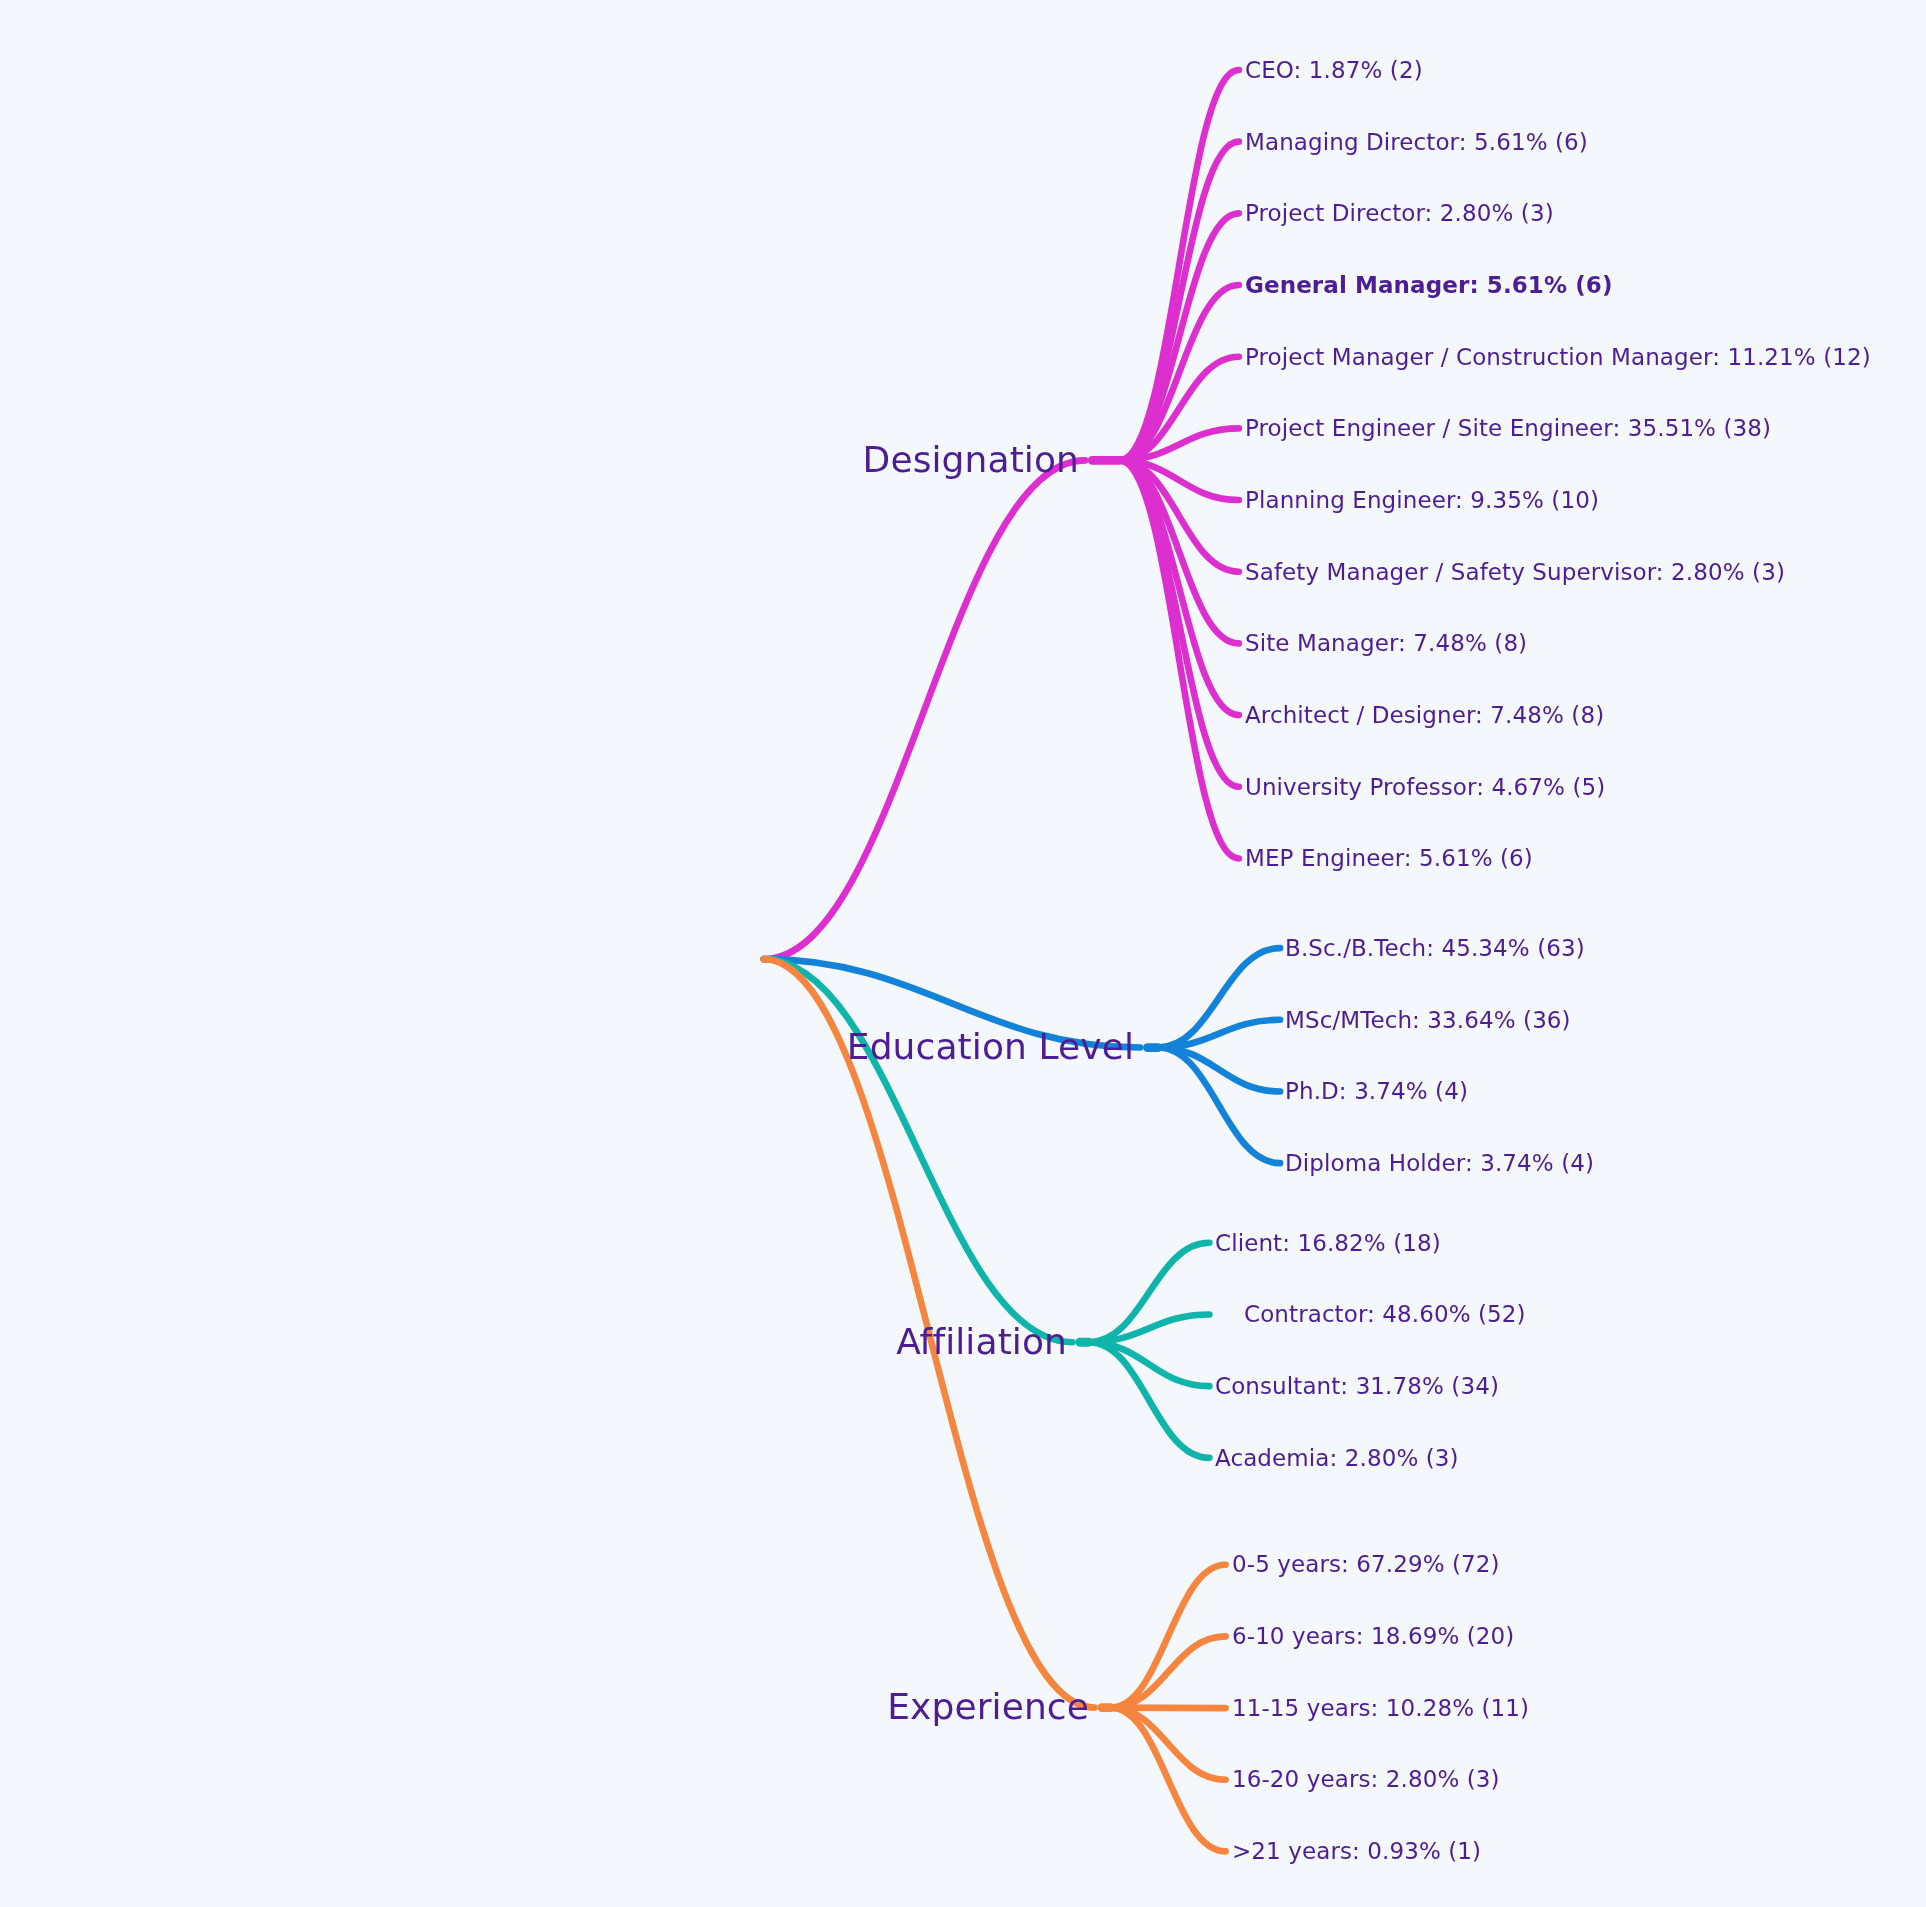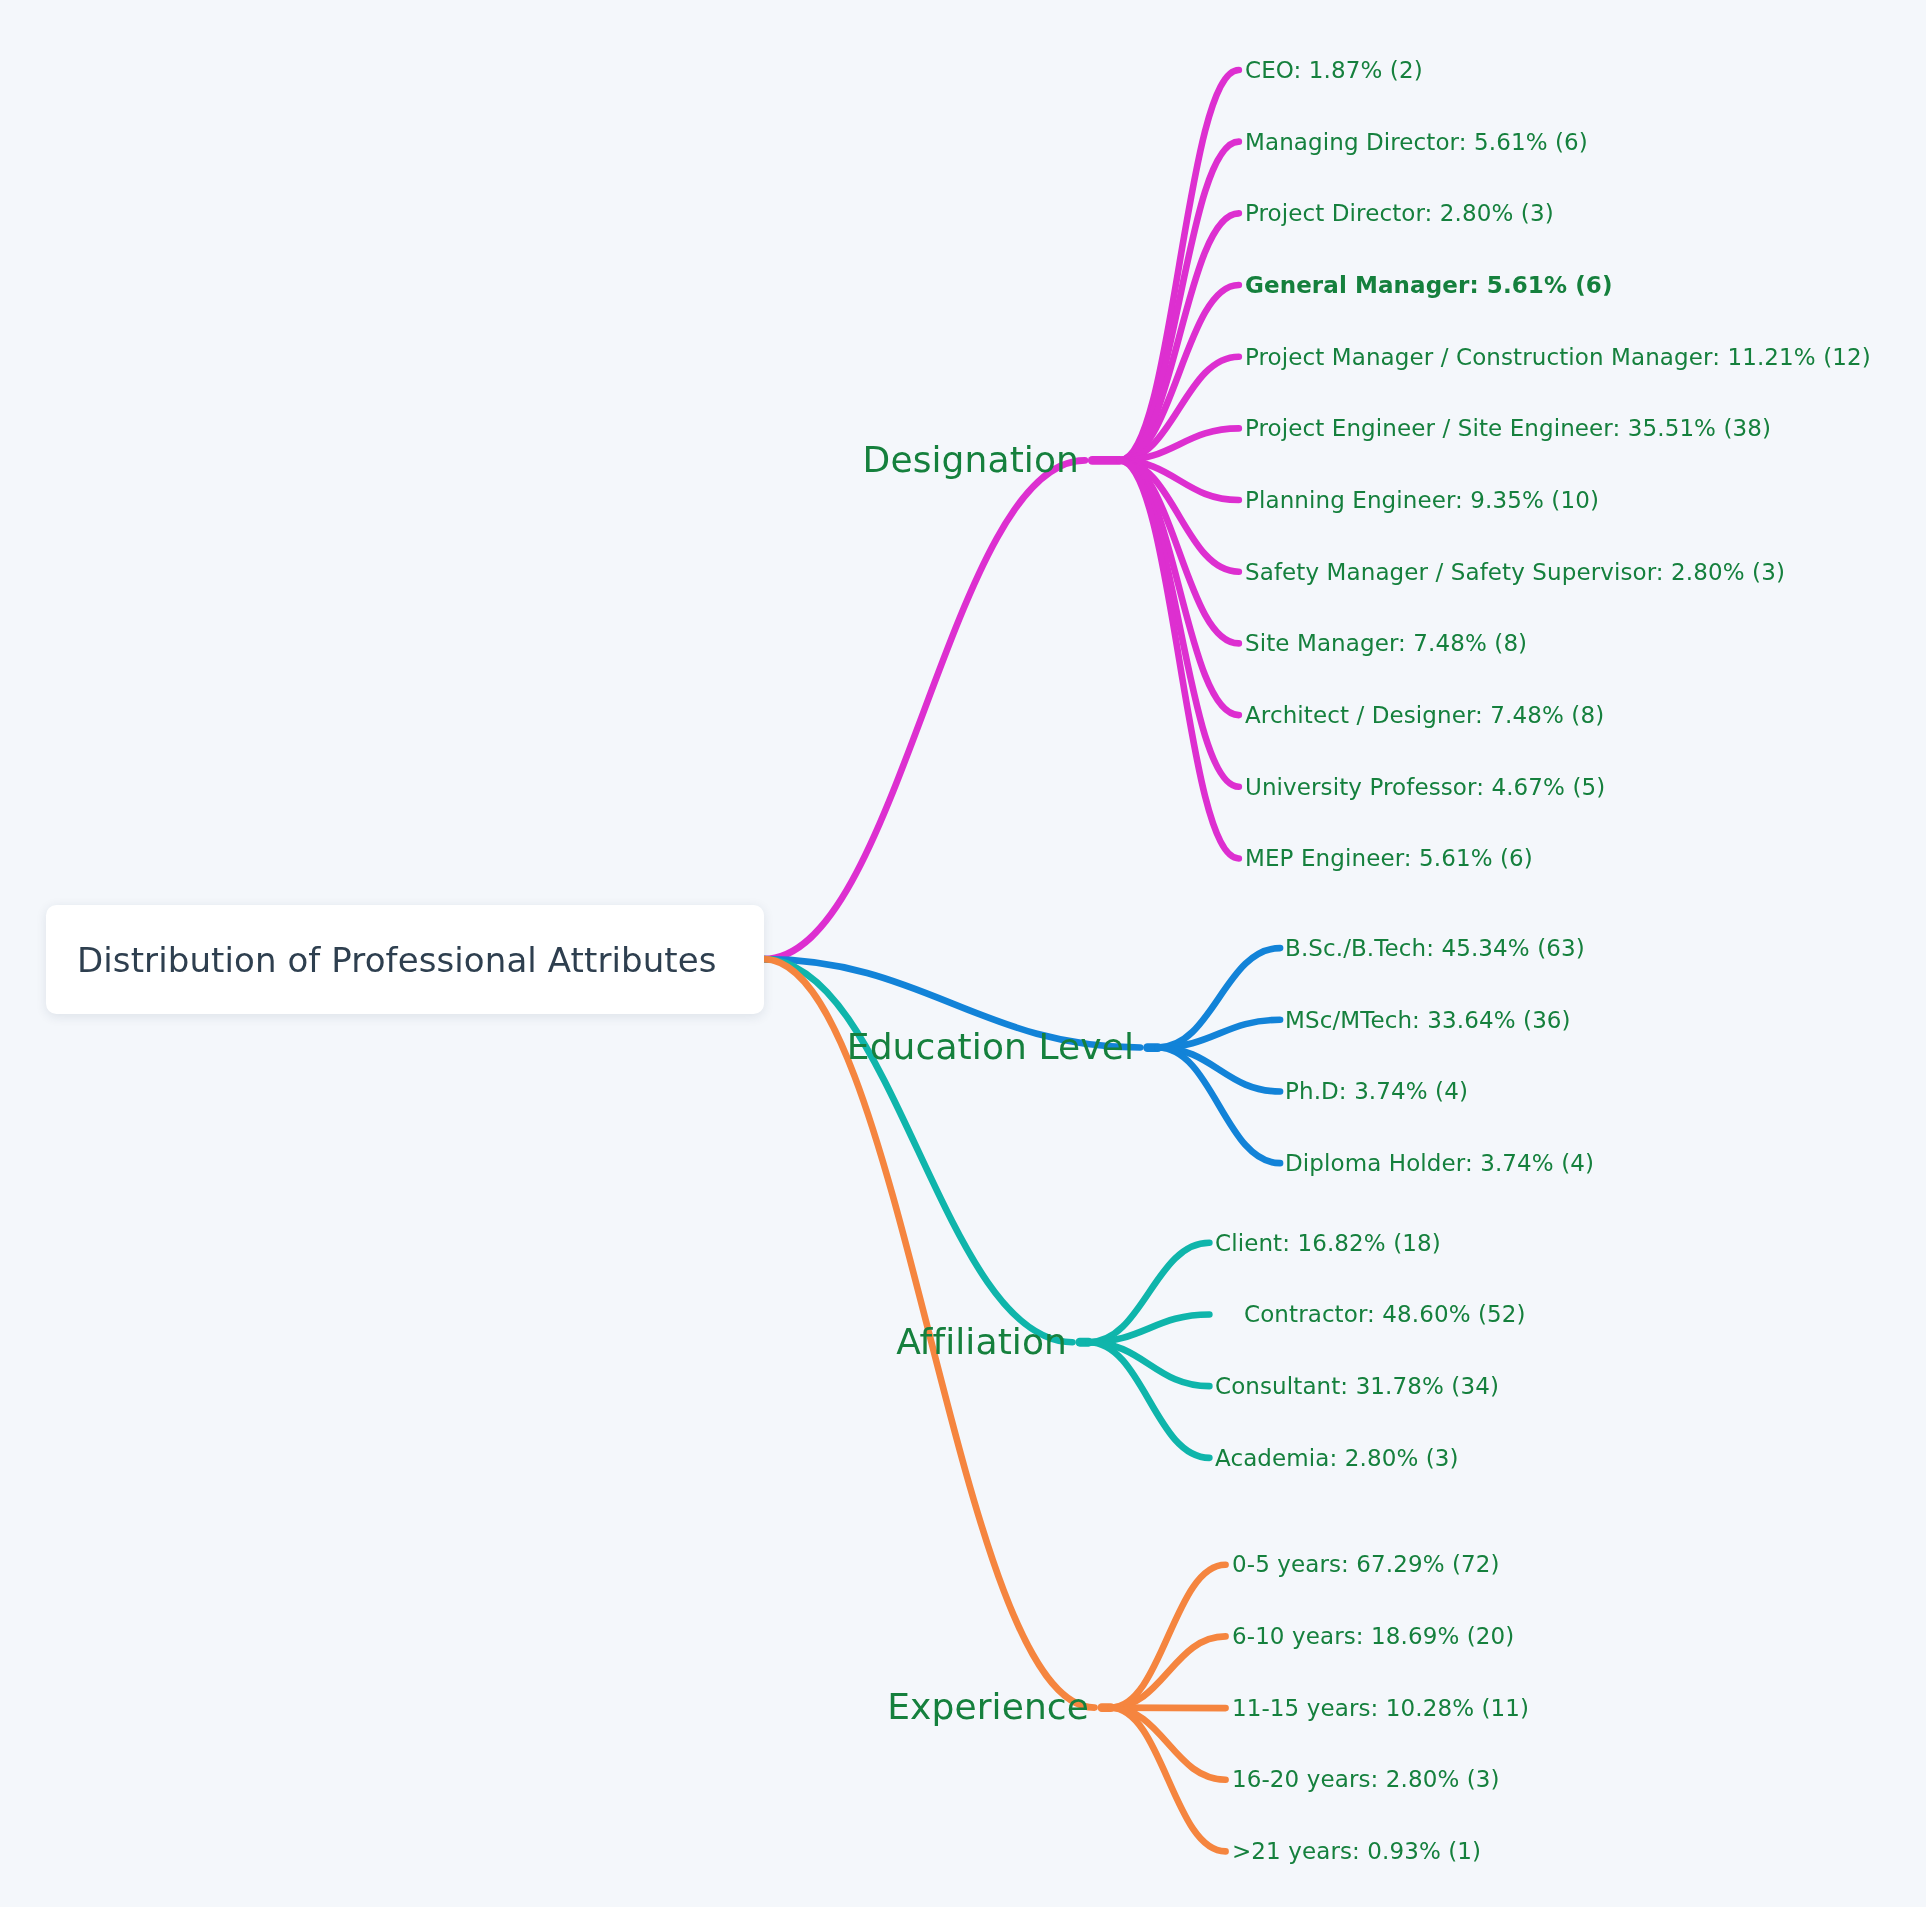--- a/index.html
+++ b/index.html
@@ -25,21 +25,21 @@
     height: 1908px;
   }
   .edge {
     fill: none;
     stroke-linecap: round;
     stroke-linejoin: round;
   }
   .label {
     position: absolute;
     white-space: nowrap;
-    color: #15803d;
+    color: #4c1d95;
     font-family: "DejaVu Sans", sans-serif;
     line-height: 1;
     transform: translateY(-50%);
   }
   .leaf-label {
     font-size: 23px;
     letter-spacing: 0.1px;
   }
   .branch-label {
     font-size: 36px;
@@ -98,23 +98,20 @@
       <path d="M 1478 1822 C 1551.8 1822, 1568.2 1978.9, 1642 1978.9" class="edge" stroke="#0fb5ab" stroke-width="9"></path>
       <path d="M 1037 1302 C 1225.58 1302, 1297.42 2318, 1486 2318" class="edge" stroke="#f5853f" stroke-width="9"></path>
       <path d="M 1496 2318 L 1508 2318" class="edge" stroke="#f5853f" stroke-width="12"></path>
       <path d="M 1508 2318 C 1578.2 2318, 1593.8 2124, 1664 2124" class="edge" stroke="#f5853f" stroke-width="9"></path>
       <path d="M 1508 2318 C 1578.2 2318, 1593.8 2221.3, 1664 2221.3" class="edge" stroke="#f5853f" stroke-width="9"></path>
       <path d="M 1508 2318 C 1578.2 2318, 1593.8 2318.6, 1664 2318.6" class="edge" stroke="#f5853f" stroke-width="9"></path>
       <path d="M 1508 2318 C 1578.2 2318, 1593.8 2415.9, 1664 2415.9" class="edge" stroke="#f5853f" stroke-width="9"></path>
       <path d="M 1508 2318 C 1578.2 2318, 1593.8 2513.2, 1664 2513.2" class="edge" stroke="#f5853f" stroke-width="9"></path>
     </svg>
 
-  <div class="root-node" id="root-node" style="left: 46px; top: 905px; width: 718px; height: 109px;">
-    <span class="root-text">Distribution of Professional Attributes</span>
-  </div>
 
   <div id="labels-layer">
       <div class="label leaf-label" style="left: 1245px; top: 70px;">CEO: 1.87% (2)</div>
       <div class="label leaf-label" style="left: 1245px; top: 142px;">Managing Director: 5.61% (6)</div>
       <div class="label leaf-label" style="left: 1245px; top: 213px;">Project Director: 2.80% (3)</div>
       <div class="label leaf-label" style="left: 1245px; top: 285px; font-weight: bold;">General Manager: 5.61% (6)</div>
       <div class="label leaf-label" style="left: 1245px; top: 357px;">Project Manager / Construction Manager: 11.21% (12)</div>
       <div class="label leaf-label" style="left: 1245px; top: 428px;">Project Engineer / Site Engineer: 35.51% (38)</div>
       <div class="label leaf-label" style="left: 1245px; top: 500px;">Planning Engineer: 9.35% (10)</div>
       <div class="label leaf-label" style="left: 1245px; top: 572px;">Safety Manager / Safety Supervisor: 2.80% (3)</div>

